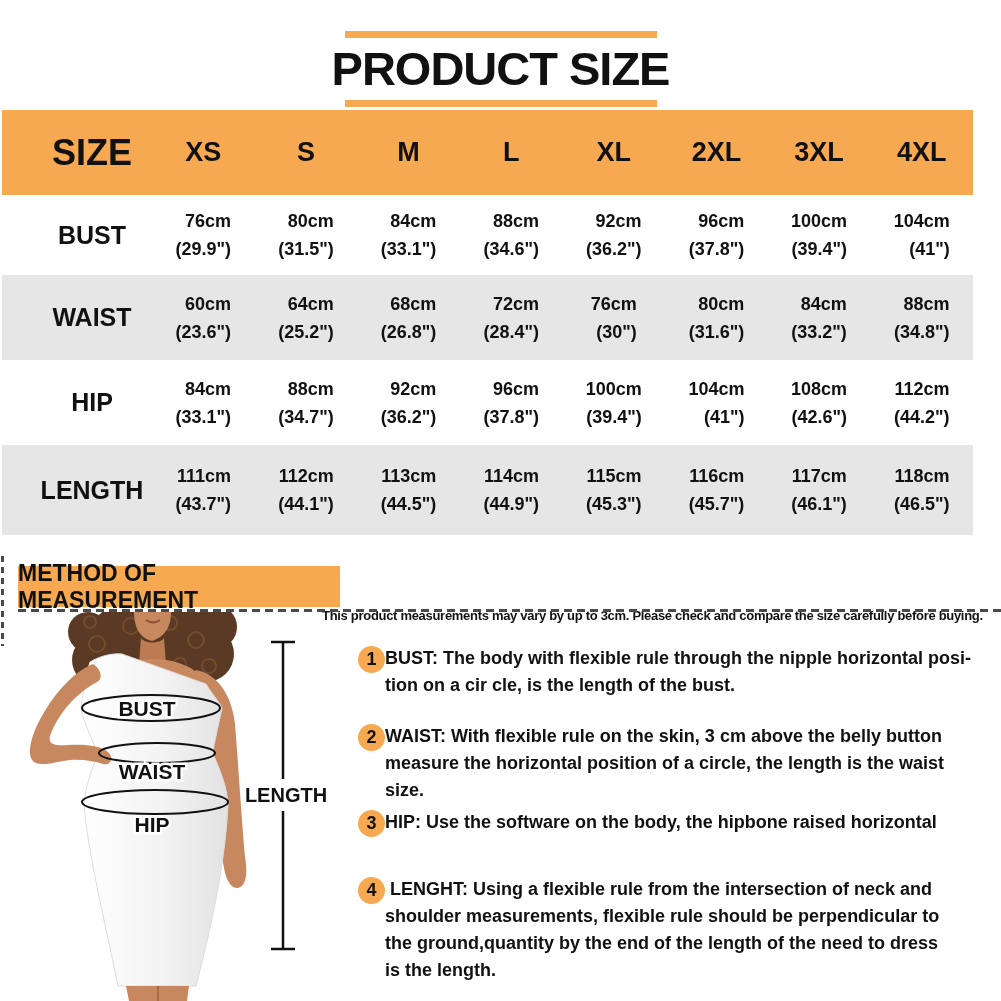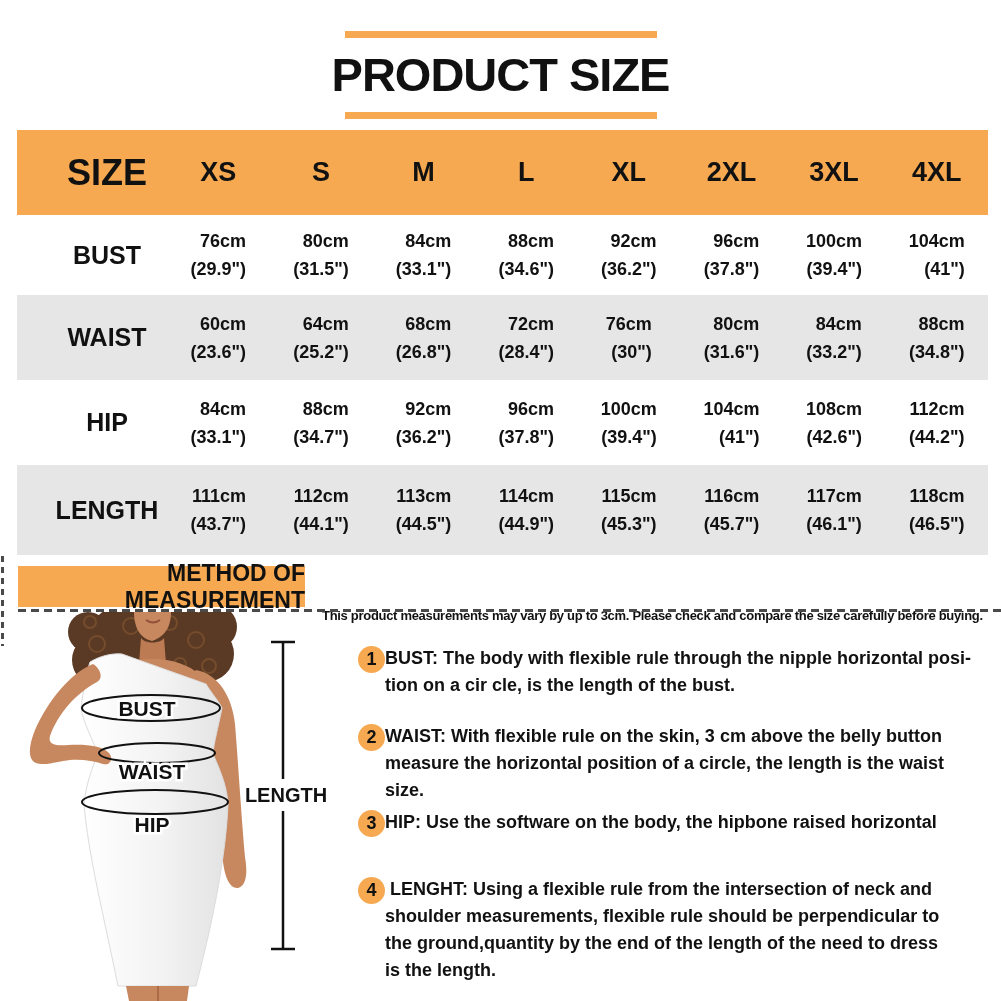--- a/index.html
+++ b/index.html
@@ -2,39 +2,39 @@
 <html><head>
 <meta charset="utf-8">
 <style>
   html,body{margin:0;padding:0;background:#ffffff;}
   .page{position:relative;width:1001px;height:1001px;background:#fff;overflow:hidden;
         font-family:"Liberation Sans", sans-serif;color:#111;}
 
   
   .title-wrap{position:absolute;top:31px;left:0;width:100%;text-align:center;}
   .title-bar{width:312px;height:7px;margin:0 auto;background:var(--accent);}
-  .title-text{font-size:47px;font-weight:700;letter-spacing:-1px;line-height:50px;margin:12px 0;}
-
-  
-  .size-table{position:absolute;left:17px;top:110px;width:971px;margin-top:20px;}
+  .title-text{font-size:47px;font-weight:700;letter-spacing:-1px;line-height:50px;margin:6px 0;}
+
+  
+  .size-table{position:absolute;left:2px;top:110px;width:971px;}
   .trow{display:grid;grid-template-columns:150px repeat(8,1fr);align-items:center;justify-items:center;}
   .trow.head{height:85px;background:var(--accent);}
   .trow.r0{height:80px;background:#ffffff;}
   .trow.r1{height:85px;background:var(--rowgray);}
   .trow.r2{height:85px;background:#ffffff;}
   .trow.r3{height:90px;background:var(--rowgray);}
   .hcell{font-size:27px;font-weight:700;}
   .hcell.size{font-size:36px;padding-left:30px;}
   .rlabel{font-size:25px;font-weight:700;padding-left:30px;justify-self:center;}
   .cell{display:flex;flex-direction:column;align-items:flex-end;gap:10px;}
   .cell span{font-size:18px;font-weight:700;line-height:18px;}
 
   
-  .moh{position:absolute;left:18px;top:566px;height:41px;width:287px;background:var(--accent);
-       display:flex;align-items:center;justify-content:center;font-size:23px;font-weight:700;text-align:right;}
+  .moh{position:absolute;left:18px;top:566px;height:41px;width:322px;background:var(--accent);
+       display:flex;align-items:center;justify-content:center;font-size:23px;font-weight:700;}
   .note{position:absolute;left:322px;top:608px;font-size:13px;font-weight:700;letter-spacing:-0.3px;white-space:nowrap;}
   .dash-h{position:absolute;left:18px;top:609px;width:983px;height:3px;
           background:repeating-linear-gradient(90deg,#4a4a4a 0 8px,transparent 8px 13px);}
   .dash-v{position:absolute;left:1px;top:556px;width:3px;height:90px;
           background:repeating-linear-gradient(180deg,#4a4a4a 0 6px,transparent 6px 11px);}
 
   
   .figure{position:absolute;left:0;top:612px;width:350px;height:389px;}
   .figlabel{font-family:"Liberation Sans",sans-serif;font-size:21px;font-weight:700;fill:#111;
             paint-order:stroke;stroke:#ffffff;stroke-width:5px;text-anchor:middle;}

